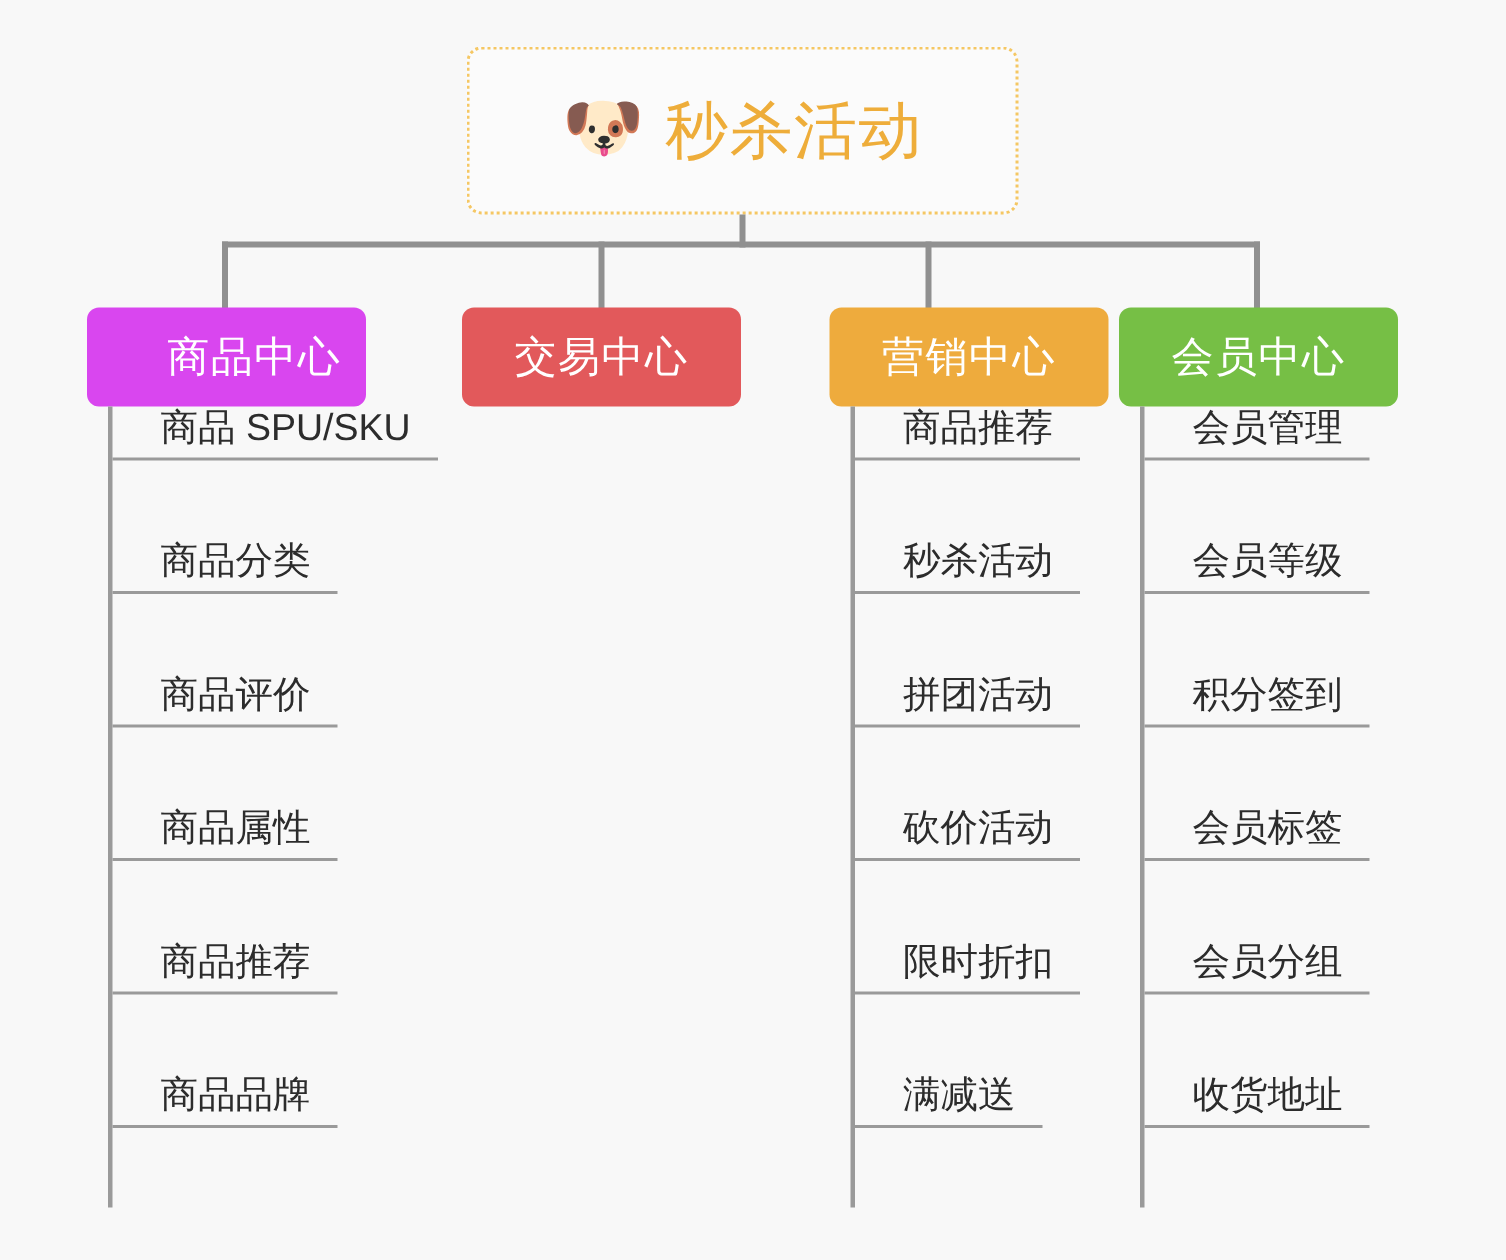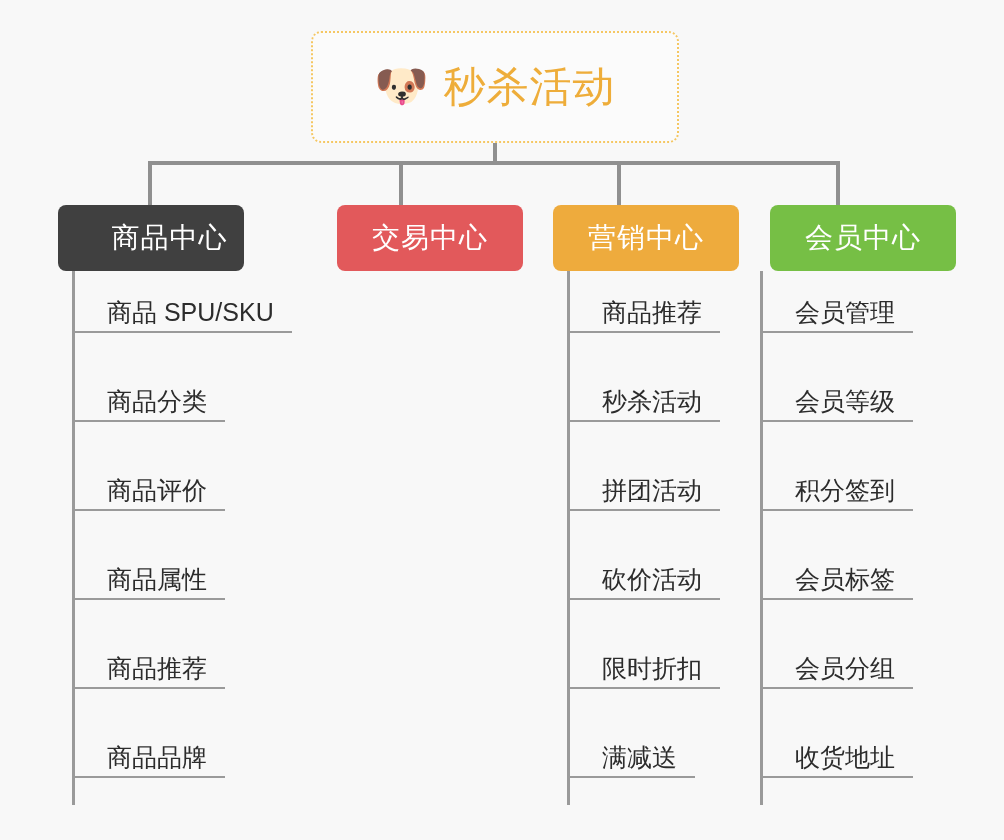--- a/index.html
+++ b/index.html
@@ -92,42 +92,42 @@
   .branch-body {
     position: relative;
     margin-left: 14px;
     border-left: 3px solid #9a9a9a;
     padding-top: 0;
   }
   .leaf {
     position: relative;
     height: 89px;
     display: flex;
-    align-items: center;
+    align-items: flex-start;
     box-sizing: border-box;
   }
   .leaf-label {
     display: inline-block;
     border-bottom: 2px solid #9a9a9a;
     padding: 0 18px 5px 32px;
     font-size: 25px;
     color: #2c2c2c;
     white-space: nowrap;
     line-height: 1.15;
   }
 
   
   #branch-0 { left: 58px; }
-  #branch-0 .branch-header { width: 186px; background: #404040; padding-left: 37px; }
+  #branch-0 .branch-header { width: 186px; background: #d946ef; padding-left: 37px; }
   #branch-1 { left: 308px; }
-  #branch-1 .branch-header { width: 186px; background: #e2595b; margin-left: 29px; }
+  #branch-1 .branch-header { width: 186px; background: #e2595b; }
   #branch-2 { left: 553px; }
   #branch-2 .branch-header { width: 186px; background: #eeab3d; }
   #branch-3 { left: 746px; }
-  #branch-3 .branch-header { width: 186px; background: #76bf45; margin-left: 24px; }
+  #branch-3 .branch-header { width: 186px; background: #76bf45; }
 
   #drop-0 { left: 148px; }
   #drop-1 { left: 399px; }
   #drop-2 { left: 617px; }
   #drop-3 { left: 836px; }
 </style>
 </head>
 <body>
 
 <div id="stage">

